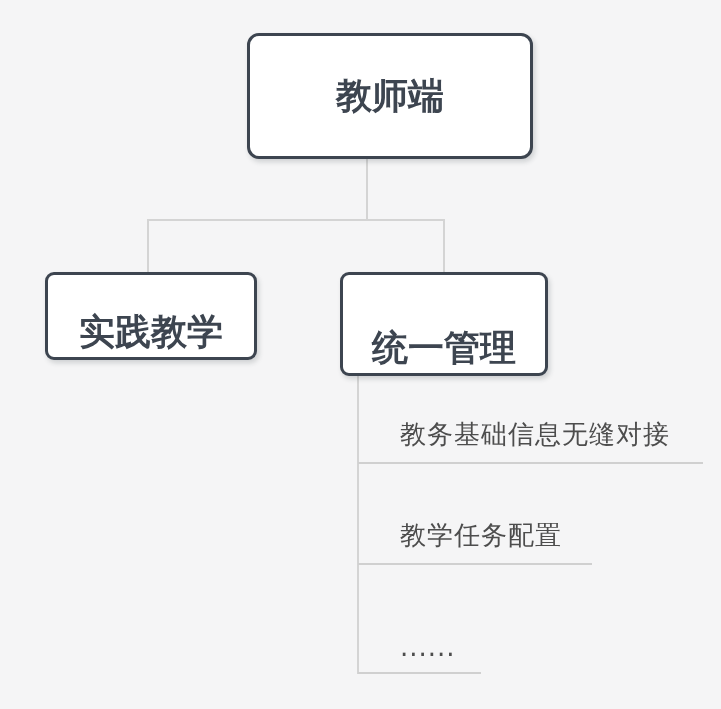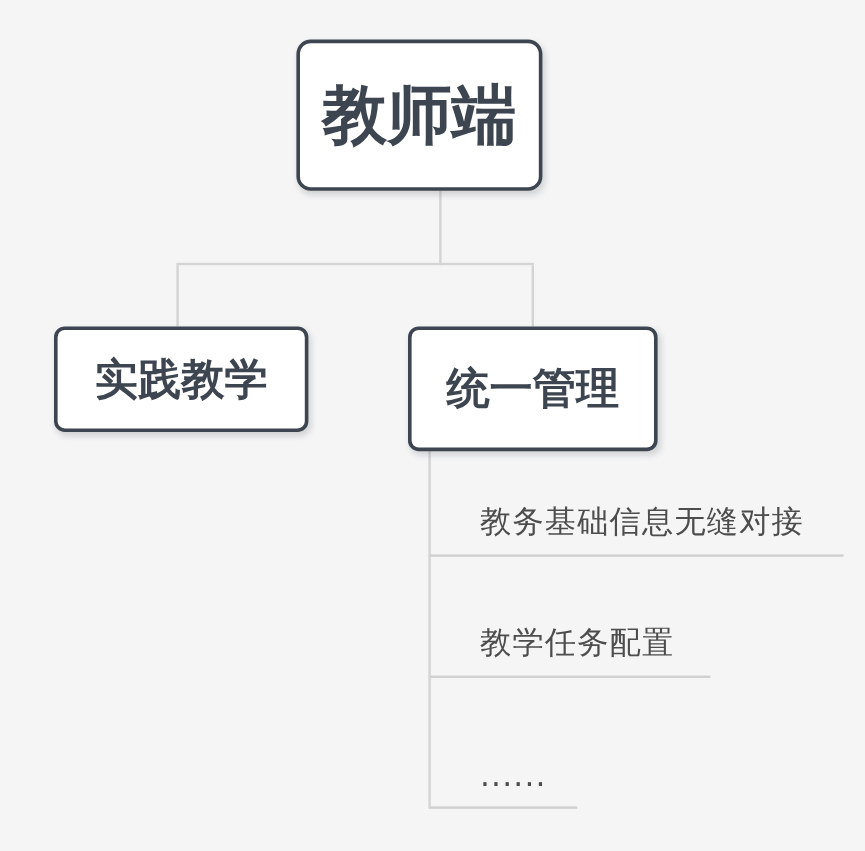--- a/index.html
+++ b/index.html
@@ -30,28 +30,29 @@
     justify-content: center;
     font-weight: bold;
     color: #3d4550;
     box-shadow: 2px 3px 5px rgba(40, 48, 58, 0.18);
     cursor: default;
     white-space: nowrap;
   }
   .node-root {
     left: 247px;
     top: 33px;
-    width: 205px;
+    width: 286px;
     height: 126px;
-    font-size: 54px;
+    font-size: 36px;
     border-radius: 12px;
   }
   .node-child {
     font-size: 36px;
     border-radius: 9px;
+    align-items: flex-end;
   }
   .node-child-0 {
     left: 45px;
     top: 272px;
     width: 212px;
     height: 88px;
   }
   .node-child-1 {
     left: 340px;
     top: 272px;

